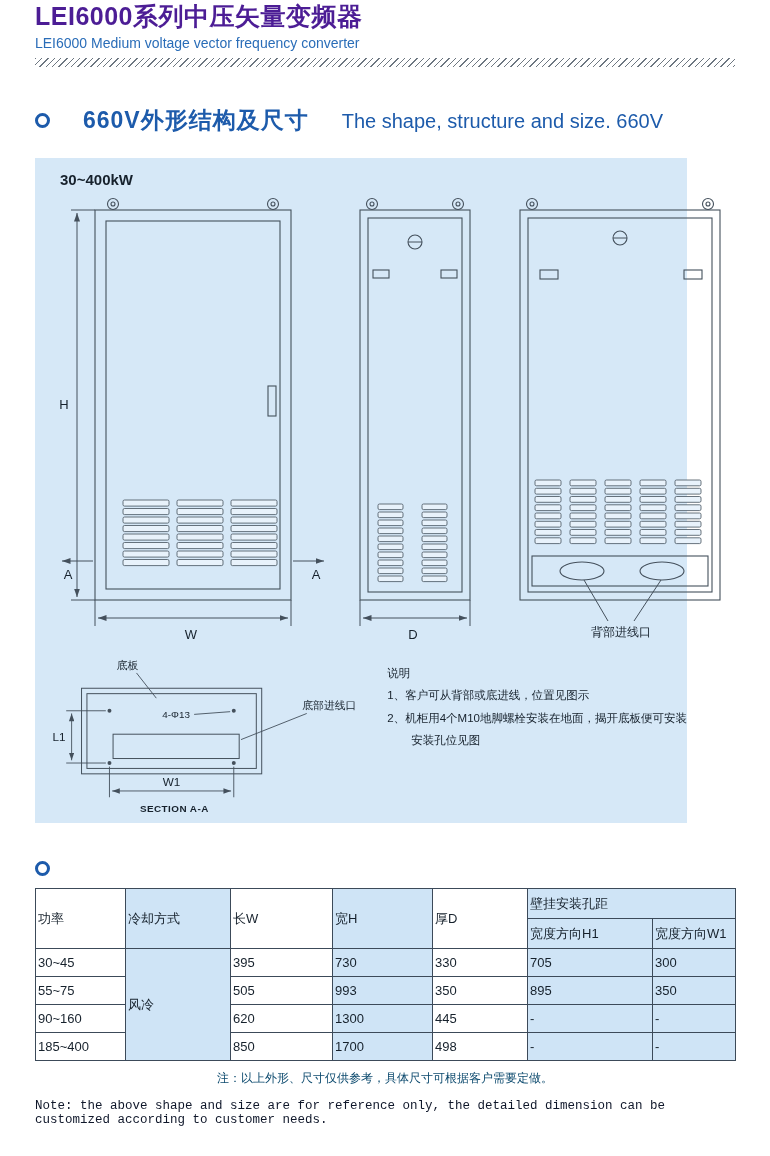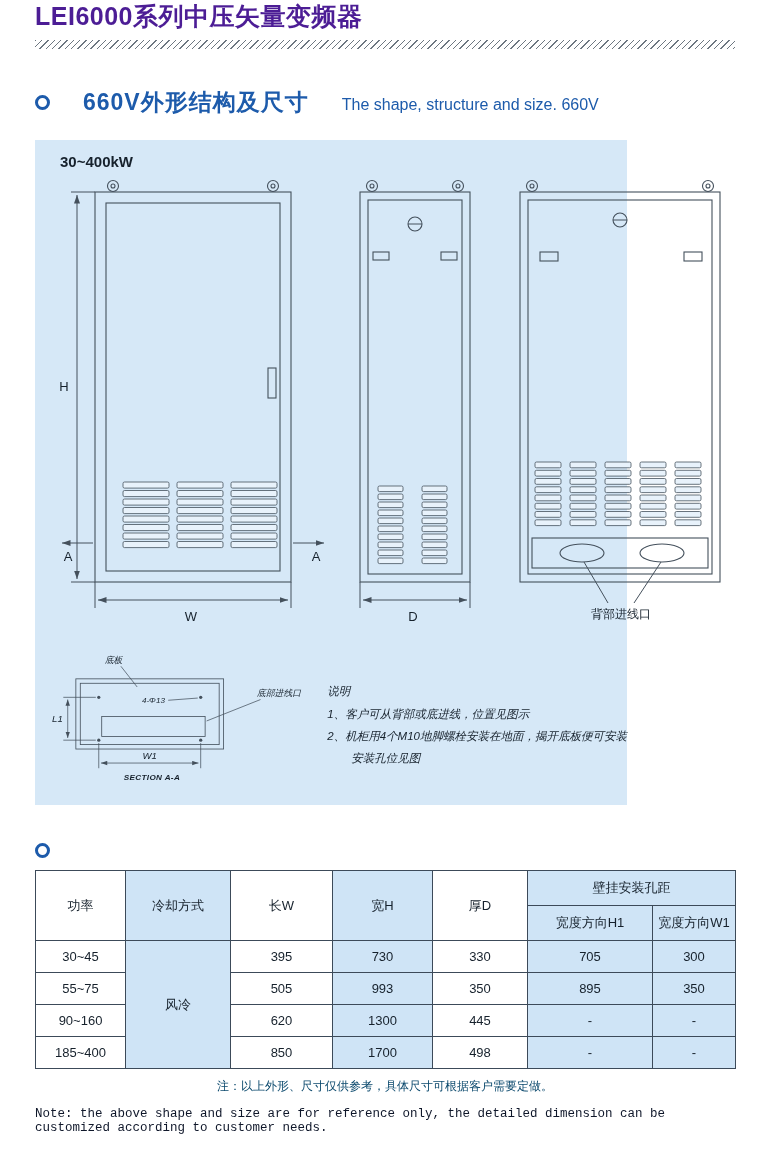--- a/index.html
+++ b/index.html
@@ -8,53 +8,54 @@
           font-family:"Liberation Sans","DejaVu Sans",sans-serif; }
   .hdr { margin:0 35px; }
   .doc-title { color:#4c1d95; font-size:25px; font-weight:bold; letter-spacing:0.5px; }
   .doc-subtitle { color:#2a6db8; font-size:14px; margin-top:2px; }
   .hatch { height:9px; margin-top:7px;
      background:repeating-linear-gradient(135deg,#6d7781 0px,#6d7781 1px,transparent 1px,transparent 4.5px); }
   .sec-heading { display:flex; align-items:baseline; margin:38px 35px 0; color:#1d5bab;gap:24px; }
   .sec-heading .bullet { width:15px; height:15px; border:3px solid #1d5bab; border-radius:50%;
      align-self:center; margin-right:9px; flex:none; }
   .sec-heading .cn { font-size:23px; font-weight:bold; letter-spacing:1px; }
-  .sec-heading .en { font-size:16px; margin-left:9px; }
-  .panel { width:592px; height:665px; background:#d6e8f7; margin:22px 35px 8px; position:relative; }
+  .sec-heading .en { font-size:20px; margin-left:9px; }
+  .panel { width:652px; height:665px; background:#d6e8f7; margin:22px 35px 8px; position:relative; }
   .kw-label { position:absolute; left:25px; top:13px; font-size:15px; font-weight:bold; color:#16212c; z-index:2; }
-  .panel-bottom { display:flex; align-items:center; padding-left:15px;font-style:italic; }
+  .panel-bottom { display:flex; align-items:flex-start; padding-left:15px; }
   .notes { margin-left:4px; padding-top:14px; font-size:11.5px; color:#16212c; line-height:1.95; white-space:nowrap; }
   .notes .indent { padding-left:24px; }
   
   .draw rect, .draw circle, .draw ellipse { fill:none; stroke:#44505c; stroke-width:1.1px; }
   .draw line { stroke:#44505c; stroke-width:1px; }
   .draw text { stroke:none; fill:#16212c; text-anchor:middle;
                font-family:"Liberation Sans","DejaVu Sans",sans-serif; }
   .draw .dot { fill:#44505c; stroke:none; }
   .draw [data-louver] rect { stroke-width:0.8px; fill:#e8f2fb; }
   .dimt { font-size:13px; }
   .cnlab { font-size:12px; }
   .small { font-size:11px; }
   .cap { font-size:11px; font-weight:bold; letter-spacing:0.5px; }
   
   .tbl { border-collapse:collapse; margin:12px 35px 0; width:700px; table-layout:fixed; }
-  .tbl th, .tbl td { border:1px solid #3c4a59; text-align:center; vertical-align:middle;
-      font-size:13px; font-weight:normal; color:#16212c; height:28px; padding:8px 2px; background:#fff; }
+  .tbl th, .tbl td { border:1px solid #3c4a59; text-align:left; vertical-align:middle;
+      font-size:13px; font-weight:normal; color:#16212c; height:28px; padding:0 2px; background:#fff; }
   .tbl thead th { height:30px; }
   .tbl .tint { background:#cfe4f6; }
   .foot-cn { margin:9px 35px 12px; font-size:12px; color:#0c4a6e;text-align:center; }
   .foot-en { margin:4px 35px 0; font-size:12.5px; color:#0f172a;font-family:Liberation Mono, monospace; }
 </style>
 </head>
 <body>
 
 <div class="page">
 
   <div class="hdr">
     <h1 class="doc-title">LEI6000系列中压矢量变频器</h1>
+    <div class="doc-subtitle">LEI6000 Medium voltage vector frequency converter</div>
     <div class="hatch"></div>
   </div>
 
   <div class="sec-heading">
     <span class="bullet"></span>
     <span class="cn">660V外形结构及尺寸</span>
     <span class="en">The shape, structure and size. 660V</span>
   </div>
 
   <div class="panel">

